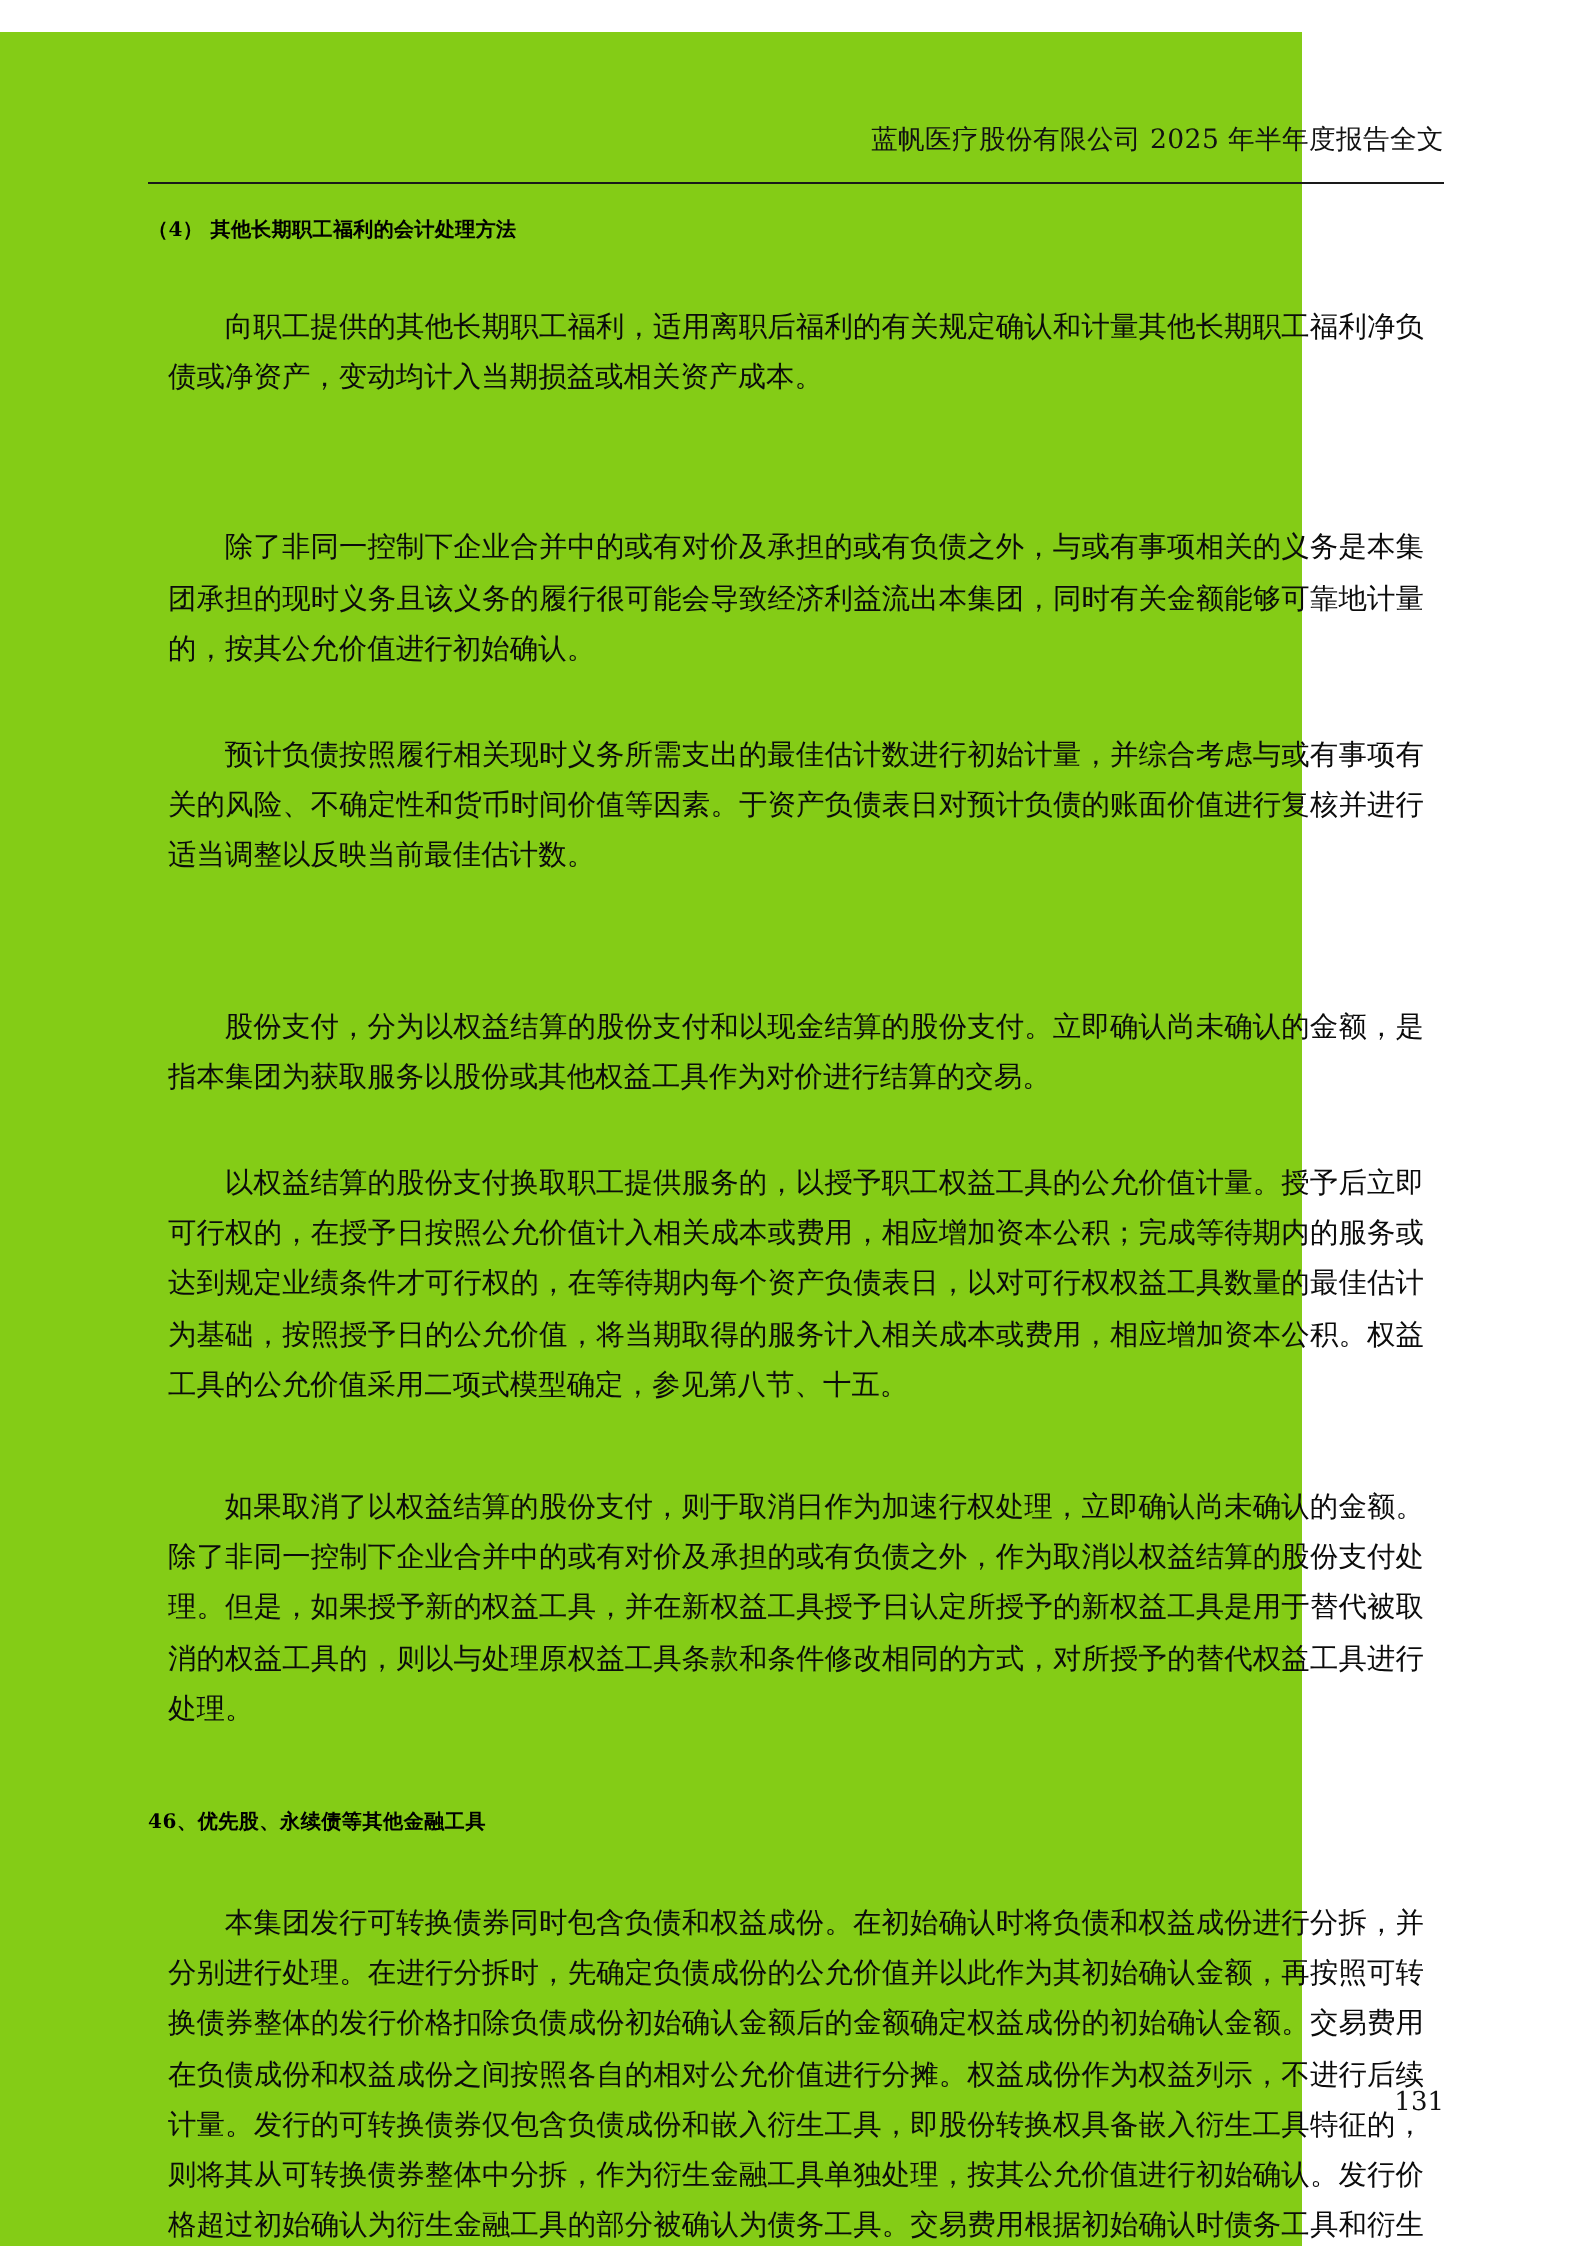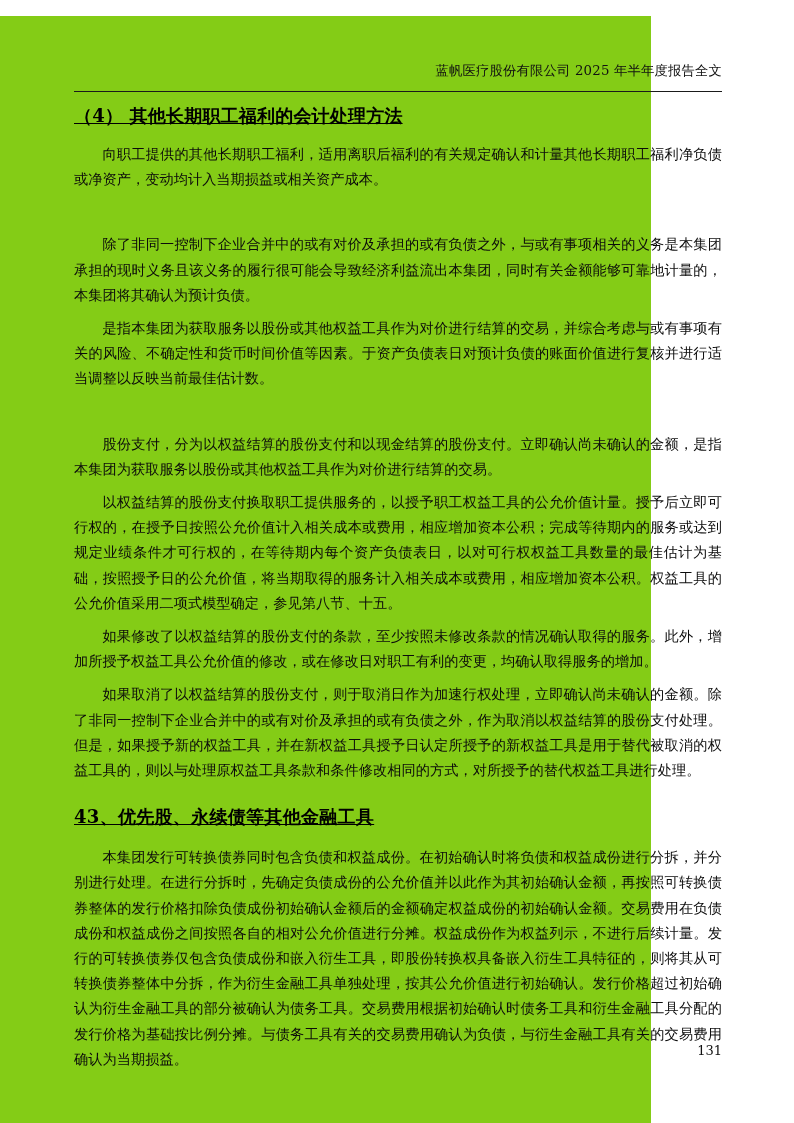--- a/index.html
+++ b/index.html
@@ -40,36 +40,35 @@
     color: #111111;
     white-space: nowrap;
   }
   .content {
     position: absolute;
     top: 88px;
     left: 74px;
     width: 648px;
   }
   .heading {
-    font-size: 18px;
+    font-size: 10px;
     font-weight: bold;
     line-height: 24px;
     margin: 0;
     padding: 0;
     letter-spacing: 0.3px;
     color: #000000;
-    text-decoration: underline;
   }
   .heading.sub {
     letter-spacing: 0.2px;
   }
   .para {
     font-size: 14.2px;
     line-height: 25.2px;
-    margin: 0;
+    margin: 10px;
     padding: 0;
     text-align: justify;
     text-justify: inter-ideograph;
     text-indent: 2em;
     letter-spacing: 0.05px;
     color: #0b0b0b;
   }
   .sp-8  { height: 8px; }
   .sp-14 { height: 14px; }
   .sp-16 { height: 16px; }
@@ -100,38 +99,37 @@
 
   <div class="content">
 
     <div class="heading sub">（4） 其他长期职工福利的会计处理方法</div>
     <div class="sp-14"></div>
     <div class="para">向职工提供的其他长期职工福利，适用离职后福利的有关规定确认和计量其他长期职工福利净负债或净资产，变动均计入当期损益或相关资产成本。</div>
 
     <div class="sp-26"></div>
 
     <div class="sp-14"></div>
-    <div class="para">除了非同一控制下企业合并中的或有对价及承担的或有负债之外，与或有事项相关的义务是本集团承担的现时义务且该义务的履行很可能会导致经济利益流出本集团，同时有关金额能够可靠地计量的，本集团将其确认为预计负债。</div>
+    <div class="para">除了非同一控制下企业合并中的或有对价及承担的或有负债之外，与或有事项相关的义务是本集团承担的现时义务且该义务的履行很可能会导致经济利益流出本集团，同时有关金额能够可靠地计量的，按其公允价值进行初始确认。</div>
     <div class="sp-8"></div>
-    <div class="para">是指本集团为获取服务以股份或其他权益工具作为对价进行结算的交易，并综合考虑与或有事项有关的风险、不确定性和货币时间价值等因素。于资产负债表日对预计负债的账面价值进行复核并进行适当调整以反映当前最佳估计数。</div>
+    <div class="para">预计负债按照履行相关现时义务所需支出的最佳估计数进行初始计量，并综合考虑与或有事项有关的风险、不确定性和货币时间价值等因素。于资产负债表日对预计负债的账面价值进行复核并进行适当调整以反映当前最佳估计数。</div>
 
     <div class="sp-26"></div>
 
     <div class="sp-14"></div>
     <div class="para">股份支付，分为以权益结算的股份支付和以现金结算的股份支付。立即确认尚未确认的金额，是指本集团为获取服务以股份或其他权益工具作为对价进行结算的交易。</div>
     <div class="sp-8"></div>
     <div class="para">以权益结算的股份支付换取职工提供服务的，以授予职工权益工具的公允价值计量。授予后立即可行权的，在授予日按照公允价值计入相关成本或费用，相应增加资本公积；完成等待期内的服务或达到规定业绩条件才可行权的，在等待期内每个资产负债表日，以对可行权权益工具数量的最佳估计为基础，按照授予日的公允价值，将当期取得的服务计入相关成本或费用，相应增加资本公积。权益工具的公允价值采用二项式模型确定，参见第八节、十五。</div>
     <div class="sp-8"></div>
-    <div class="para">如果修改了以权益结算的股份支付的条款，至少按照未修改条款的情况确认取得的服务。此外，增加所授予权益工具公允价值的修改，或在修改日对职工有利的变更，均确认取得服务的增加。</div>
     <div class="sp-8"></div>
     <div class="para">如果取消了以权益结算的股份支付，则于取消日作为加速行权处理，立即确认尚未确认的金额。除了非同一控制下企业合并中的或有对价及承担的或有负债之外，作为取消以权益结算的股份支付处理。但是，如果授予新的权益工具，并在新权益工具授予日认定所授予的新权益工具是用于替代被取消的权益工具的，则以与处理原权益工具条款和条件修改相同的方式，对所授予的替代权益工具进行处理。</div>
 
     <div class="sp-22"></div>
 
-    <div class="heading">43、优先股、永续债等其他金融工具</div>
+    <div class="heading">46、优先股、永续债等其他金融工具</div>
     <div class="sp-16"></div>
     <div class="para">本集团发行可转换债券同时包含负债和权益成份。在初始确认时将负债和权益成份进行分拆，并分别进行处理。在进行分拆时，先确定负债成份的公允价值并以此作为其初始确认金额，再按照可转换债券整体的发行价格扣除负债成份初始确认金额后的金额确定权益成份的初始确认金额。交易费用在负债成份和权益成份之间按照各自的相对公允价值进行分摊。权益成份作为权益列示，不进行后续计量。发行的可转换债券仅包含负债成份和嵌入衍生工具，即股份转换权具备嵌入衍生工具特征的，则将其从可转换债券整体中分拆，作为衍生金融工具单独处理，按其公允价值进行初始确认。发行价格超过初始确认为衍生金融工具的部分被确认为债务工具。交易费用根据初始确认时债务工具和衍生金融工具分配的发行价格为基础按比例分摊。与债务工具有关的交易费用确认为负债，与衍生金融工具有关的交易费用确认为当期损益。</div>
 
   </div>
 
   <div class="footer">
     <span class="page-number">131</span>
   </div>
 
 </div>

